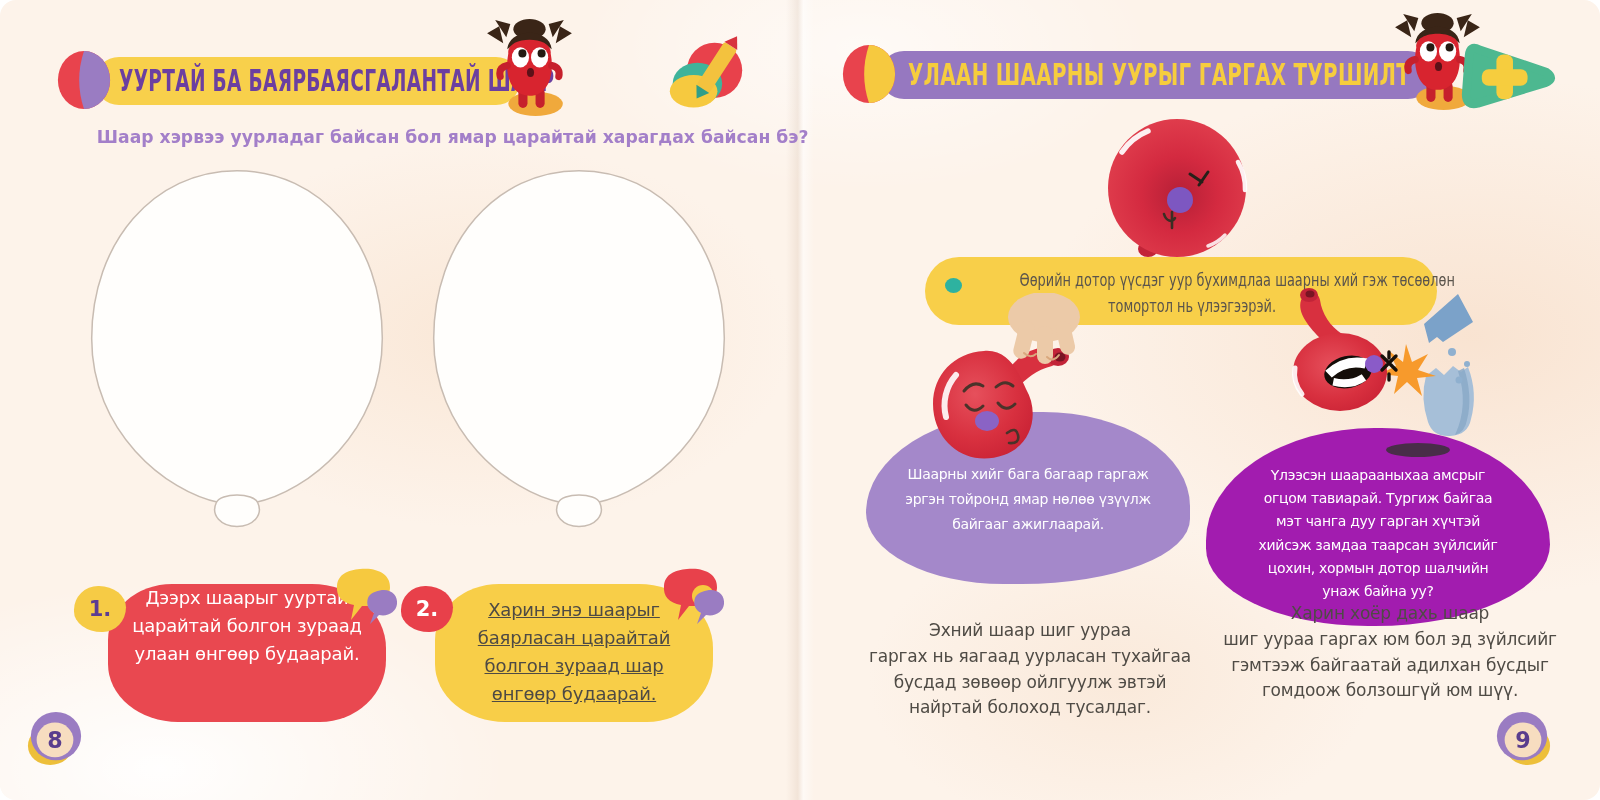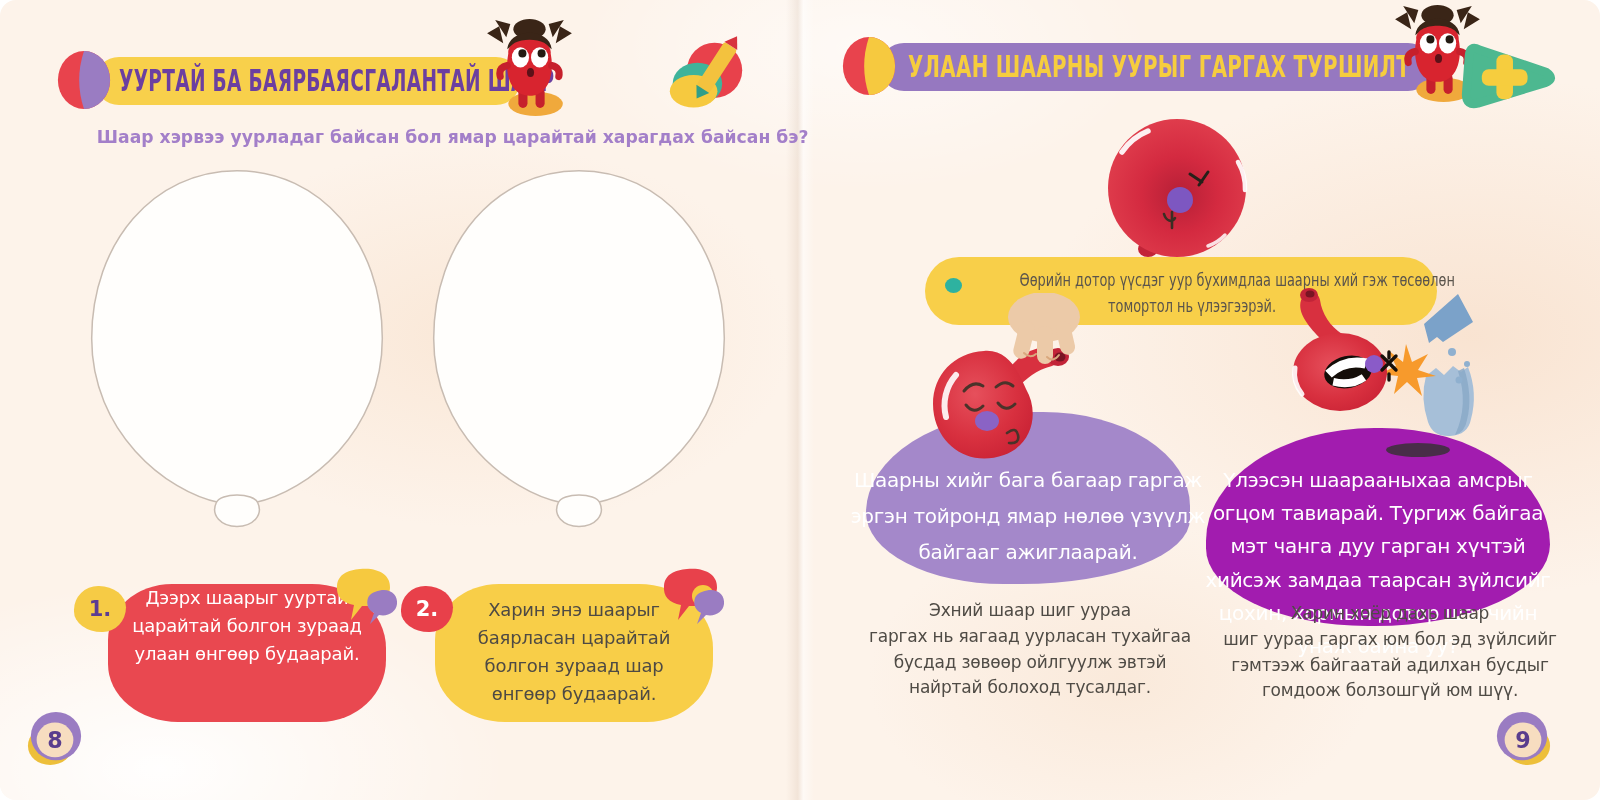--- a/index.html
+++ b/index.html
@@ -19,21 +19,21 @@
   }
   .el { position:absolute; z-index:2; }
   .gutter {
     position:absolute; left:786px; top:0; width:28px; height:800px; z-index:1;
     background:linear-gradient(90deg, rgba(168,128,96,0) 0%, rgba(168,128,96,.13) 42%, rgba(255,255,255,.55) 62%, rgba(168,128,96,0) 100%);
   }
 
   
   .banner { height:48px; border-radius:26px; z-index:3; }
   .banner-left  { left:95px;  top:57px; width:425px; background:#f8d04b; }
-  .banner-right { left:880px; top:43px; width:552px; background:#9678c0; }
+  .banner-right { left:880px; top:51px; width:552px; background:#9678c0; }
   .banner-title {
     display:inline-block; white-space:nowrap; line-height:48px; font-weight:bold;
     transform-origin:left center; letter-spacing:.5px;
   }
   .banner-left  .banner-title { margin-left:24px; font-size:30px; color:#6b3fa0; transform:scaleX(.62); }
   .banner-right .banner-title { margin-left:28px; font-size:30px; color:#f6cd3e; transform:scaleX(.66); }
   .banner-balloon { position:absolute; left:-40px; top:-9px; width:58px; height:66px; z-index:4; }
   .banner-char { position:absolute; top:-44px; width:105px; height:105px; z-index:5; }
   .banner-left  .banner-char { right:-62px; }
   .banner-right .banner-char { right:-58px; }
@@ -52,21 +52,21 @@
   .balloon-outline.b { left:420px; top:165px; }
 
   .task-card { width:278px; height:138px; z-index:3;
     border-radius:64px 74px 66px 70px / 56px 64px 62px 58px; }
   .task-card.red    { left:108px; top:584px; background:#e94850; }
   .task-card.yellow { left:435px; top:584px; background:#f8ce48; }
   .task-text {
     display:block; white-space:pre; text-align:center; line-height:1.56; font-size:18px; letter-spacing:-.2px;
   }
   .task-card.red .task-text    { color:#ffffff; }
-  .task-card.yellow .task-text { color:#4e4a44; padding-top:12px; }
+  .task-card.yellow .task-text { color:#4e4a44; padding-top:12px;text-decoration:underline; }
   .task-badge {
     position:absolute; left:-34px; top:2px; width:52px; height:46px; z-index:4;
     display:flex; align-items:center; justify-content:center;
     font-weight:bold; font-size:21px;
     border-radius:52% 58% 50% 60% / 58% 52% 60% 50%;
   }
   .task-card.red .task-badge    { background:#f6cb45; color:#5c3d92; }
   .task-card.yellow .task-badge { background:#e8404a; color:#ffffff; }
   .task-deco { position:absolute; right:-14px; top:-20px; width:72px; height:64px; z-index:4; }
 
@@ -91,28 +91,28 @@
   .speech-bubble { z-index:2; display:flex; align-items:flex-start; justify-content:center; }
   .speech-bubble.purple {
     left:866px; top:412px; width:324px; height:172px; background:#a488ca;
     border-radius:52% 48% 55% 45% / 62% 58% 40% 44%;
   }
   .speech-bubble.green {
     left:1206px; top:428px; width:344px; height:198px; background:#a21caf;
     border-radius:50% 50% 52% 48% / 58% 60% 42% 40%;
   }
   .speech-bubble-text {
-    white-space:pre; text-align:center; color:#ffffff; font-size:20px; letter-spacing:-.3px;
+    white-space:pre; text-align:center; color:#ffffff; font-size:14px; letter-spacing:-.3px;
   }
   .speech-bubble.purple .speech-bubble-text { margin-top:50px; line-height:1.8; }
   .speech-bubble.green  .speech-bubble-text { margin-top:36px; line-height:1.66; }
 
   .note { width:380px; text-align:center; z-index:2;
     white-space:pre; font-size:17px; line-height:1.52; color:#4f4b45; letter-spacing:-.2px; }
-  .note.n1 { left:840px;  top:598px; }
+  .note.n1 { left:840px;  top:618px; }
   .note.n2 { left:1200px; top:601px; }
 
   
   .page-badge { width:58px; height:60px; z-index:3; }
   .page-badge.p8 { left:26px;   top:708px; }
   .page-badge.p9 { left:1494px; top:708px; }
   .page-badge text { font-family:"DejaVu Sans", sans-serif; }
 </style>
 </head>
 <body>

